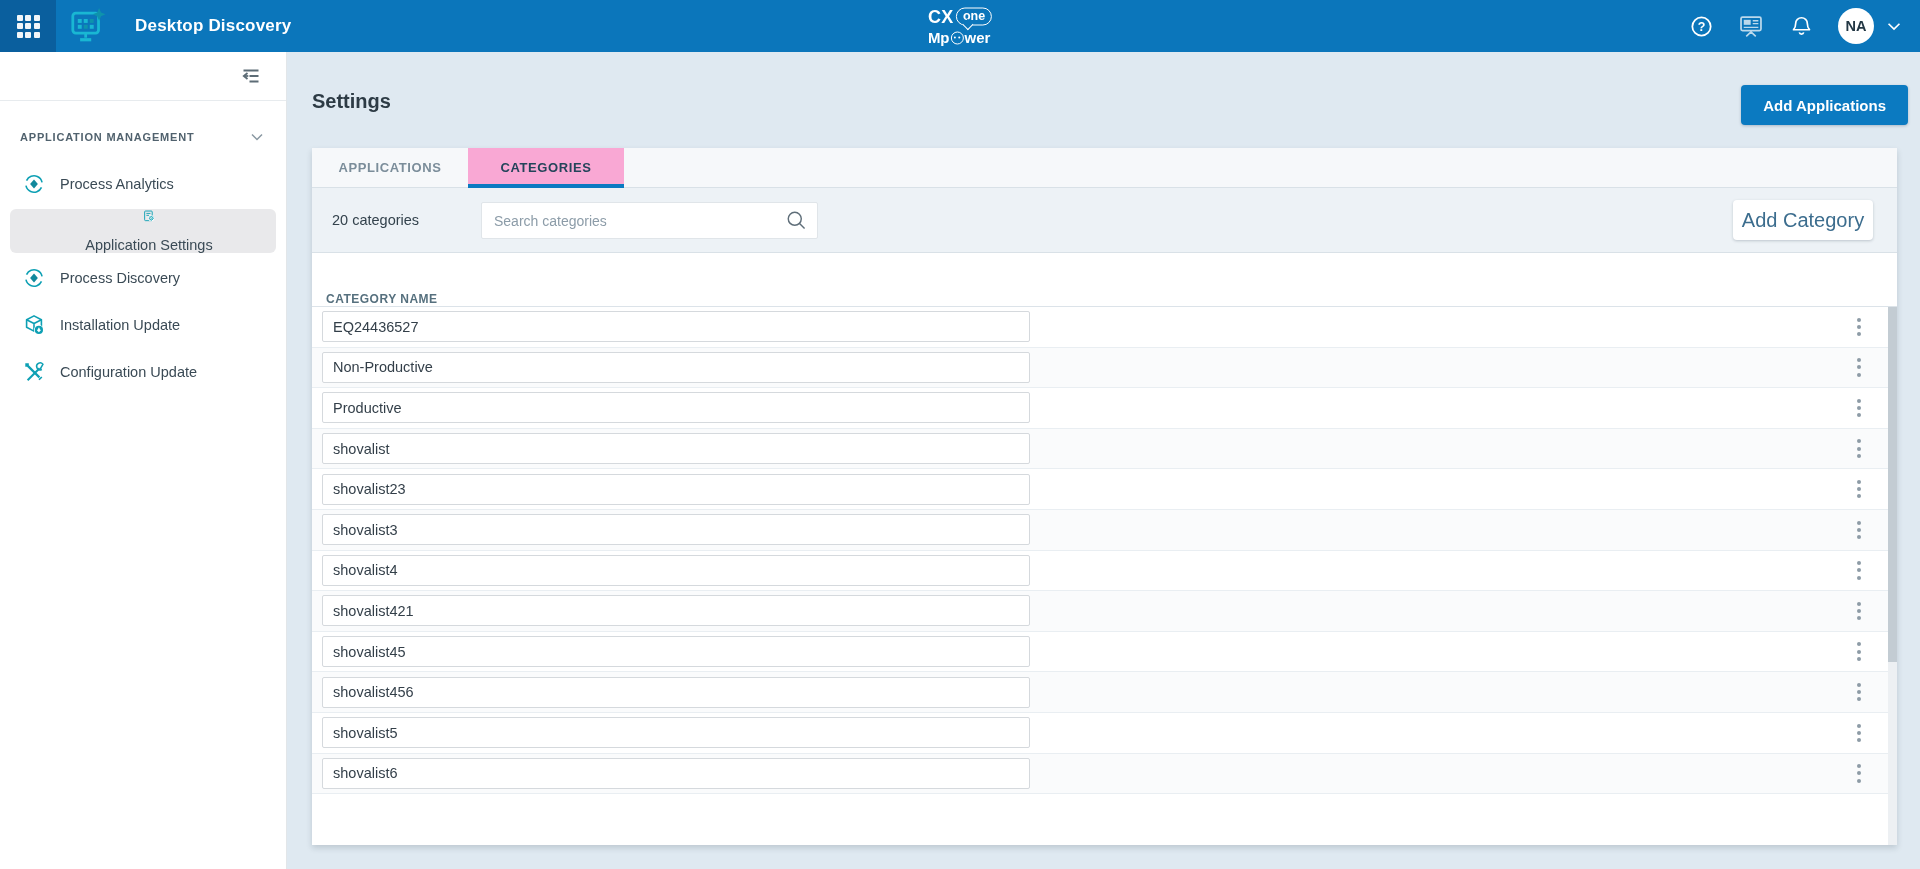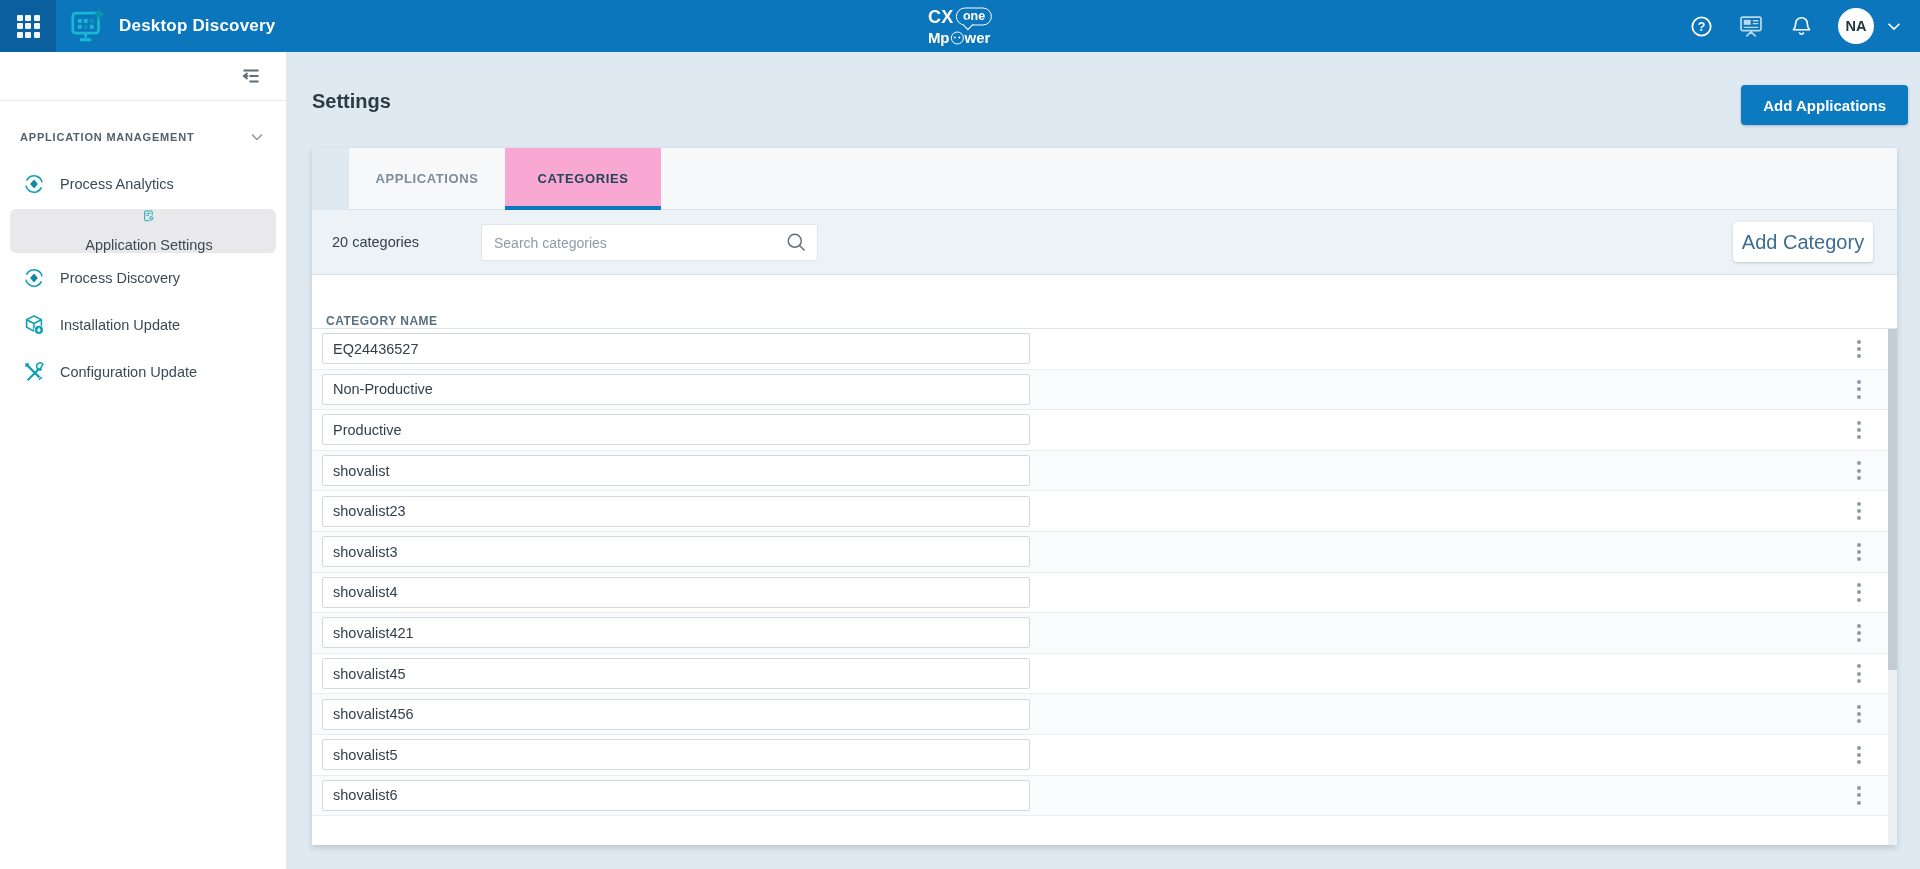--- a/index.html
+++ b/index.html
@@ -7,21 +7,21 @@
   html,body { width:1920px; height:869px; overflow:hidden; }
   body { font-family:"Liberation Sans", sans-serif; background:#dfe9f1; }
   .page { position:relative; width:1920px; height:869px; }
 
   
   .topbar { position:relative; height:52px; background:#0b76bb; display:flex; align-items:center; }
   .launcher { width:56px; height:52px; background:#0a5f9e; display:flex; align-items:center; justify-content:center; cursor:pointer; }
   .grid-icon { display:grid; grid-template-columns:repeat(3,6px); grid-template-rows:repeat(3,6px); gap:2.5px; }
   .grid-icon span { background:#f2f6f9; border-radius:1px; }
   .product-icon { margin-left:13px; width:38px; height:40px; display:flex; align-items:center; }
-  .app-title { margin-left:12px; color:#ffffff; font-size:17px; font-weight:700; letter-spacing:.2px; }
+  .app-title { margin-left:28px; color:#ffffff; font-size:17px; font-weight:700; letter-spacing:.2px; }
 
   .logo { position:absolute; left:50%; top:50%; transform:translate(-50%,-50%); color:#fff; line-height:1; }
   .logo-line1 { display:flex; align-items:center; }
   .logo-cx { font-size:18px; font-weight:700; letter-spacing:.5px; }
   .logo-one { position:relative; margin-left:2px; border:1.6px solid #fff; border-radius:10px; padding:1px 6px 2px; font-size:12.5px; font-weight:600; }
   .logo-one::after { content:""; position:absolute; left:7px; bottom:-4.5px; width:7px; height:7px; background:#0b76bb; border-left:1.6px solid #fff; border-bottom:1.6px solid #fff; transform:rotate(-45deg); }
   .logo-line2 { margin-top:4px; font-size:15px; font-weight:600; display:flex; align-items:center; }
   .robot-o { display:inline-block; width:13px; height:13px; border:1.6px solid #fff; border-radius:50%; margin:0 1px; position:relative; top:1px; }
   .robot-o::before { content:""; position:absolute; left:2.2px; top:4px; width:2.4px; height:2.4px; border-radius:50%; background:#fff; box-shadow:4.4px 0 0 #fff; }
 
@@ -44,21 +44,21 @@
   .nav-item.active { background:#e9e9eb;flex-direction:column; }
   .nav-label { font-size:14.5px; color:#3a4a55; }
 
   
   .main { flex:1; position:relative; padding:0 23px 0 25px; }
   .page-title { margin-top:38px; font-size:20px; font-weight:700; color:#2d3b45; }
   .btn-primary { position:absolute; top:33px; right:12px; height:40px; padding:0 22px; background:#0b7ac1; border:none; border-radius:4px; color:#fff; font-family:inherit; font-size:15px; font-weight:700; cursor:pointer; box-shadow:0 1px 3px rgba(10,40,70,.25); }
 
   .panel { margin-top:35px; height:697px; display:flex; flex-direction:column; box-shadow:0 3px 6px rgba(16,36,52,.16); }
 
-  .tabs { height:62px; background:#f6f8fa; border-bottom:1px solid #d9e1e7; display:flex; flex:none;margin-left:37px; }
+  .tabs { height:40px; background:#f6f8fa; border-bottom:1px solid #d9e1e7; display:flex; flex:none; }
   .tab { width:156px; display:flex; align-items:center; justify-content:center; font-size:13px; font-weight:700; letter-spacing:.6px; color:#7b8d9a; cursor:pointer; position:relative; }
   .tab.active { background:#f9a8d4; color:#24445a; }
   .tab.active::after { content:""; position:absolute; left:0; right:0; bottom:-1px; height:4px; background:#0b7ac1; }
 
   .toolbar { height:65px; background:#edf2f6; border-bottom:1px solid #d9e1e7; display:flex; align-items:center; padding:0 24px 0 20px; position:relative; flex:none; }
   .count { font-size:14.5px; color:#33424c; }
   .search { position:absolute; left:169px; top:14px; width:337px; height:37px; }
   .search input { width:100%; height:100%; border:1px solid #e0e5e9; border-radius:2px; background:#fff; padding:0 40px 0 12px; font-family:inherit; font-size:14px; color:#33424c; outline:none; }
   .search input::placeholder { color:#8c9ca8; }
   .search .mag { position:absolute; right:10px; top:7px; cursor:pointer; }

